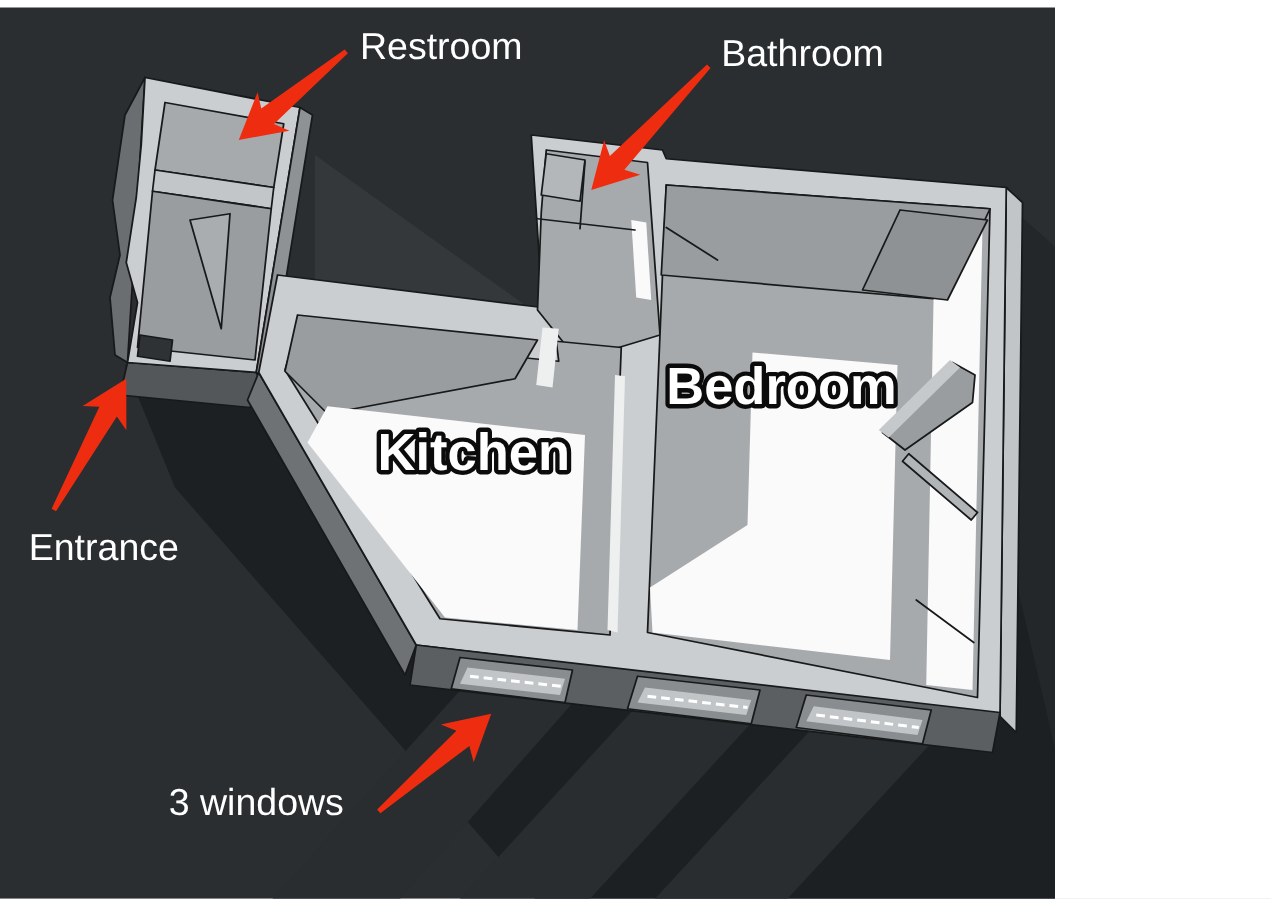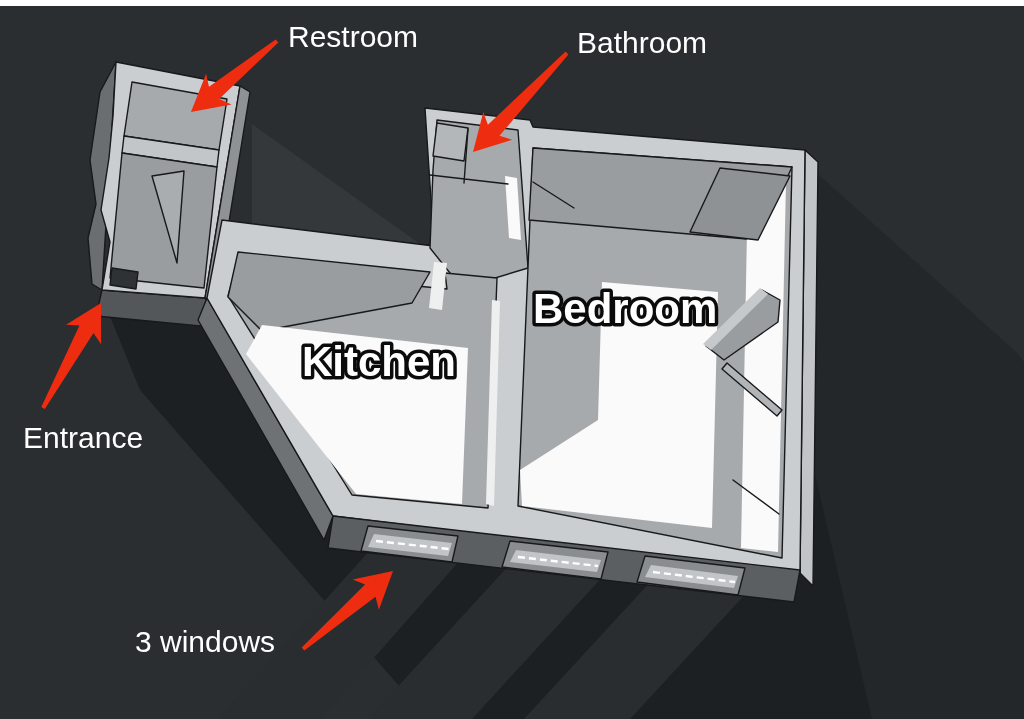--- a/index.html
+++ b/index.html
@@ -1,16 +1,16 @@
 <!DOCTYPE html>
 <html><head>
 <meta charset="utf-8">
 <style>
   html,body{margin:0;padding:0;background:#ffffff;}
-  .stage{position:relative;width:1024px;height:719px;overflow:hidden;}
+  .stage{position:relative;width:844px;height:719px;overflow:hidden;}
   svg{display:block;}
   .ln{stroke:#17191a;stroke-width:1.4;stroke-linejoin:round;}
   .detail{fill:none;stroke:#17191a;stroke-width:1.4;stroke-linecap:round;}
   .glint{fill:none;stroke:#ffffff;stroke-width:2.4;stroke-dasharray:7 4;}
   .plain-label{font-family:"Liberation Sans",sans-serif;font-size:30px;}
   .room-label{font-family:"Liberation Sans",sans-serif;font-size:42px;font-weight:bold;
               stroke:#0b0b0b;stroke-width:7px;paint-order:stroke;stroke-linejoin:round;}
 </style>
 </head>
 <body>

